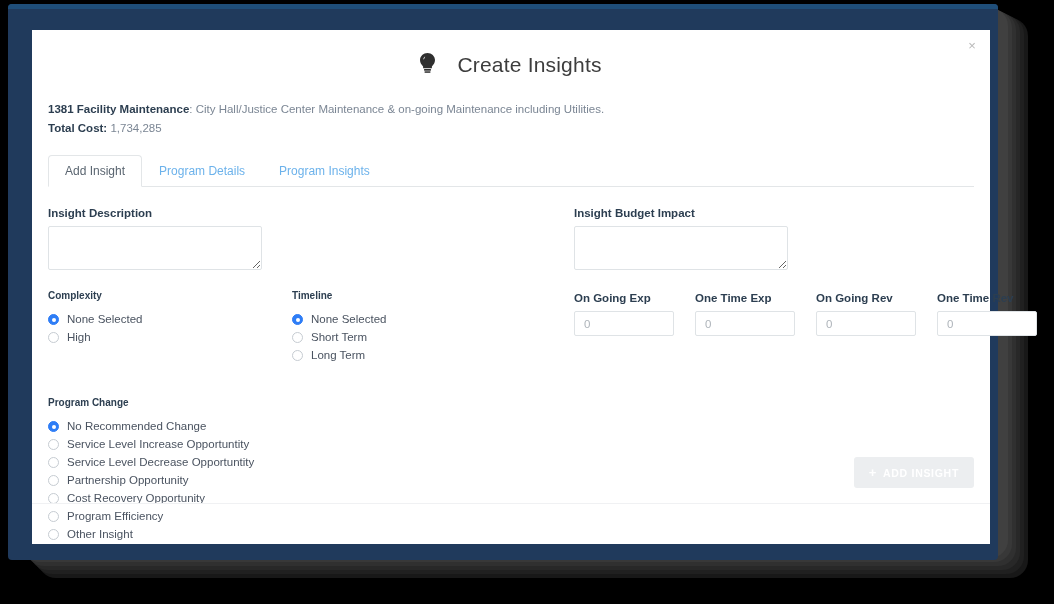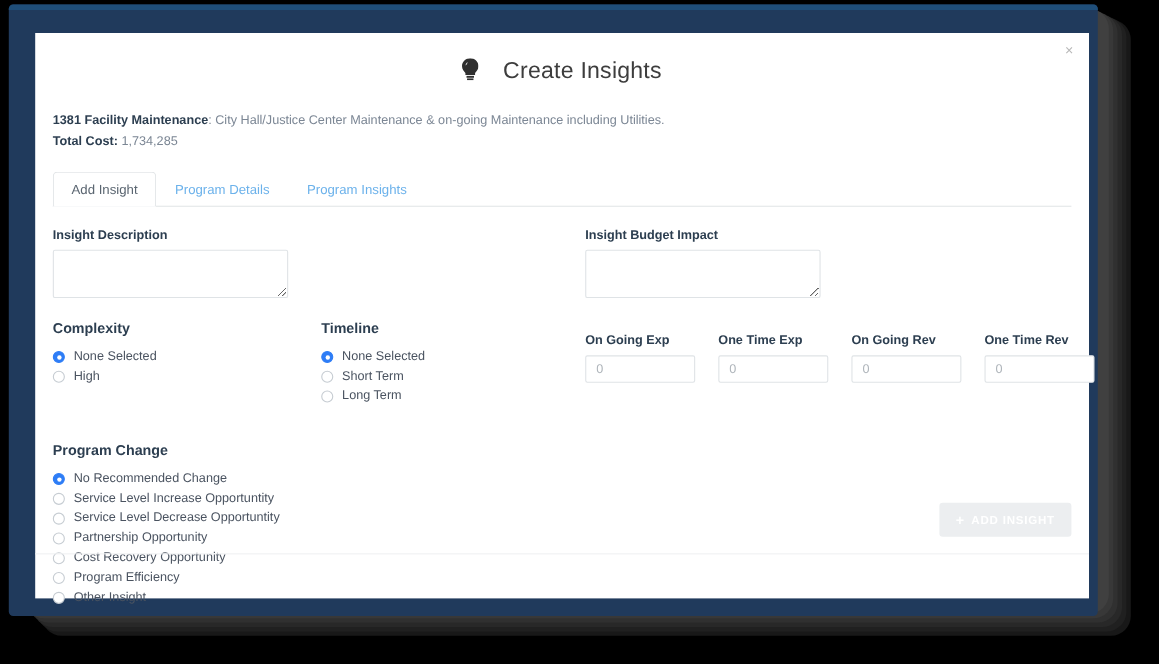--- a/index.html
+++ b/index.html
@@ -121,20 +121,21 @@
   .tab.active {
     color: #5a6570;
     background: #ffffff;
     border-color: #e3e6e8 #e3e6e8 #ffffff #e3e6e8;
   }
 
   
   .modal-body {
     display: flex;
     padding: 20px 16px 0 16px;
+    gap: 42px;
   }
   .col-left { width: 484px; flex-shrink: 0; }
   .col-right { flex: 1; }
 
   .field-label {
     font-size: 11.5px;
     font-weight: bold;
     color: #2c3e50;
     margin-bottom: 7px;
   }
@@ -189,32 +190,32 @@
     height: 4px;
     border-radius: 50%;
     background: #ffffff;
   }
   .radio-text {
     font-size: 11.5px;
     color: #4a5360;
   }
 
   .group-title {
-    font-size: 13px;
+    font-size: 10px;
     font-weight: bold;
     color: #2c3e50;
     margin-bottom: 6px;
   }
   .program-change { margin-top: 36px; }
 
   
   .num-fields {
     display: flex;
     gap: 21px;
-    margin-top: 33px;
+    margin-top: 22px;
   }
   .num-field { width: 100px; }
   .num-label {
     font-size: 11.5px;
     font-weight: bold;
     color: #2c3e50;
     margin-bottom: 7px;
     white-space: nowrap;
   }
   .num-input {

